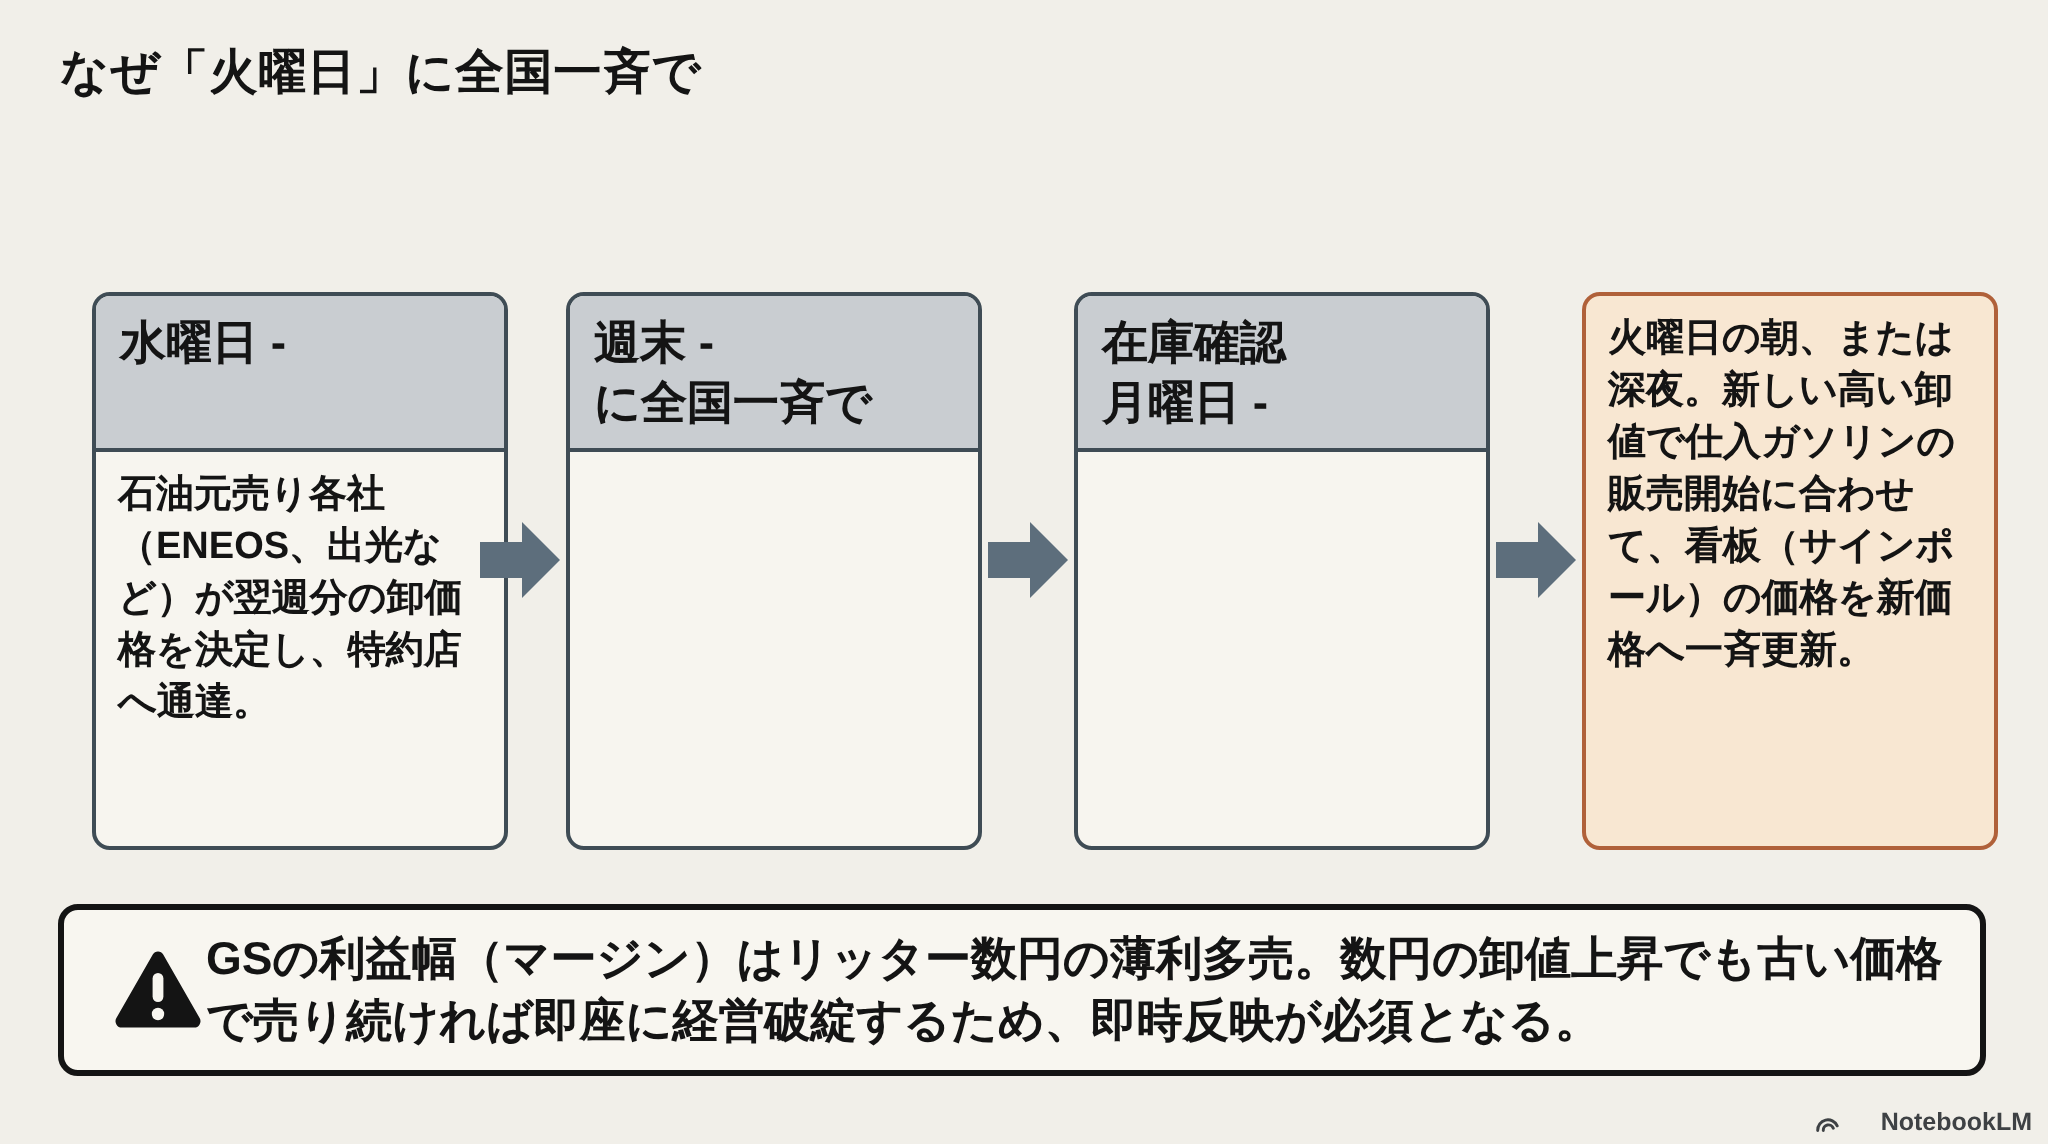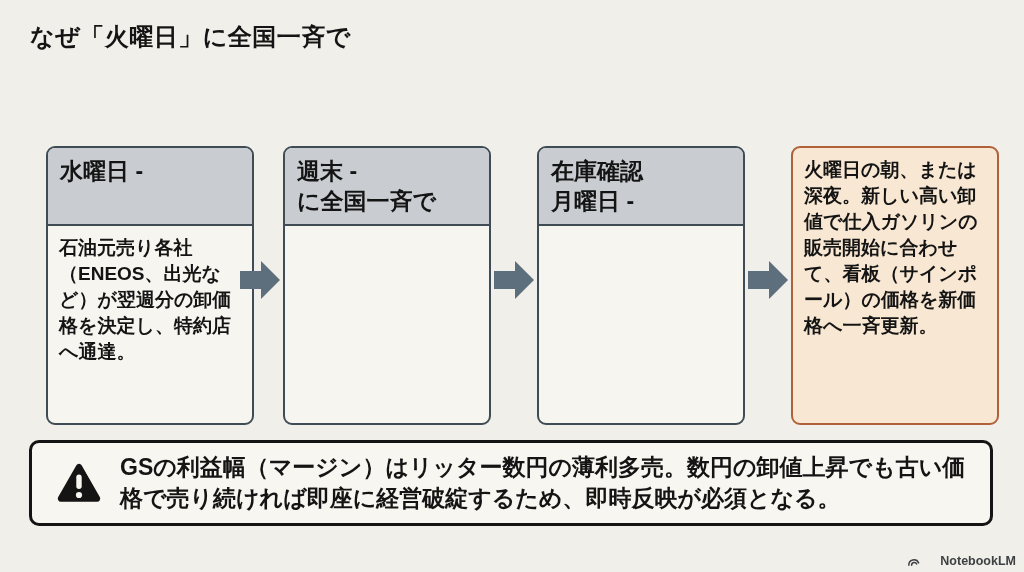--- a/index.html
+++ b/index.html
@@ -27,24 +27,24 @@
   .card .bd{padding:9px 11px;font-size:19px;font-weight:700;line-height:26px}
   .card.highlight{border-color:var(--highlight-border,#b0613a);background:var(--highlight-body-bg,#f8e7d2)}
   .card.highlight .hd{background:var(--highlight-header-bg,#f5dec4);border-color:var(--highlight-border,#b0613a);color:var(--highlight-text,#bc5e29)}
   .c0{left:46px}.c1{left:283px}.c2{left:537px}.c3{left:791px}
 
   .arrow{position:absolute;top:261px;width:40px;height:38px}
   .a0{left:240px}.a1{left:494px}.a2{left:748px}
   .arrow svg{display:block}
 
   .warn{
-    position:absolute;left:29px;top:440px;width:964px;height:86px;box-sizing:border-box;
+    position:absolute;left:29px;top:452px;width:964px;height:86px;box-sizing:border-box;
     border:3.5px solid var(--warning-border,#141414);border-radius:10px;
     background:var(--warning-bg,#f8f6f0);
-    display:flex;align-items:center;gap:17px;padding:0 16px 0 23px;
+    display:flex;align-items:center;padding:0 16px 0 23px;
   }
   .warn .txt{font-size:23px;font-weight:800;line-height:31px}
 
   .wm{
     position:absolute;right:8px;bottom:4px;display:flex;align-items:center;gap:20px;
     font-size:12.5px;font-weight:700;color:var(--watermark-color,#3e4144);
   }
 </style>
 </head>
 <body>

